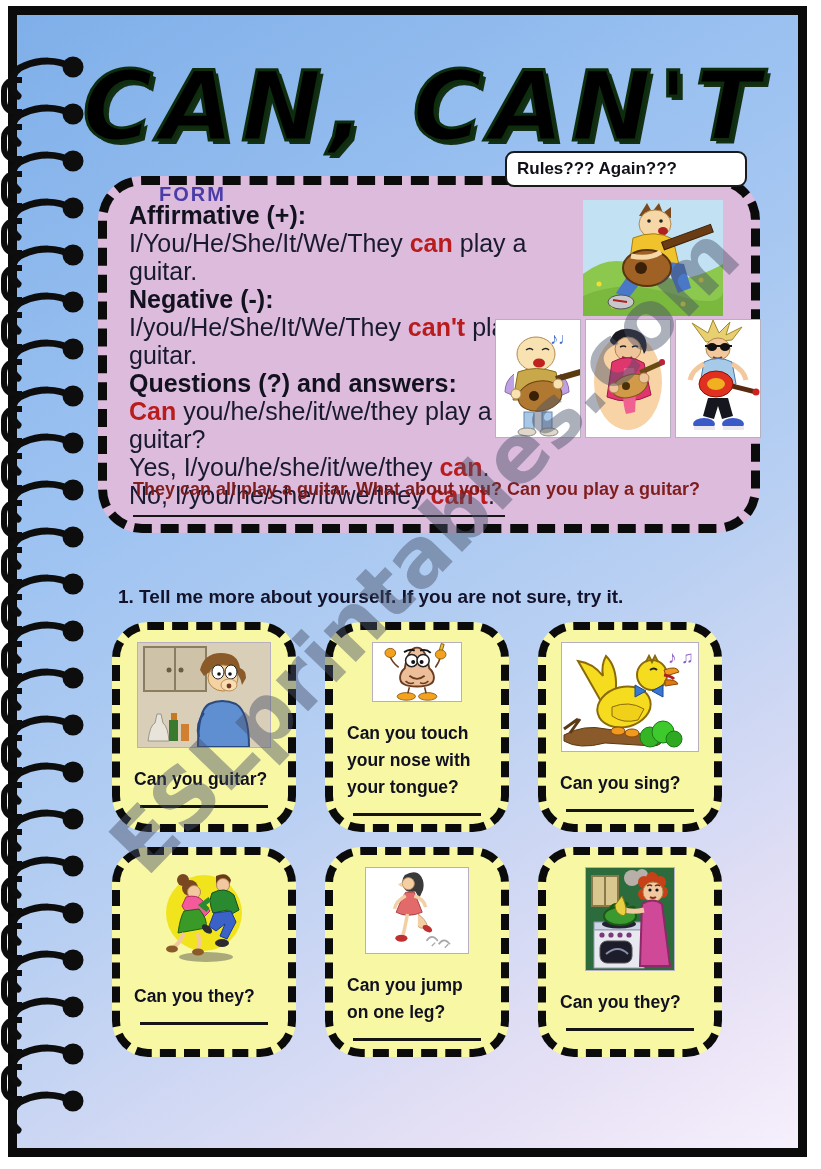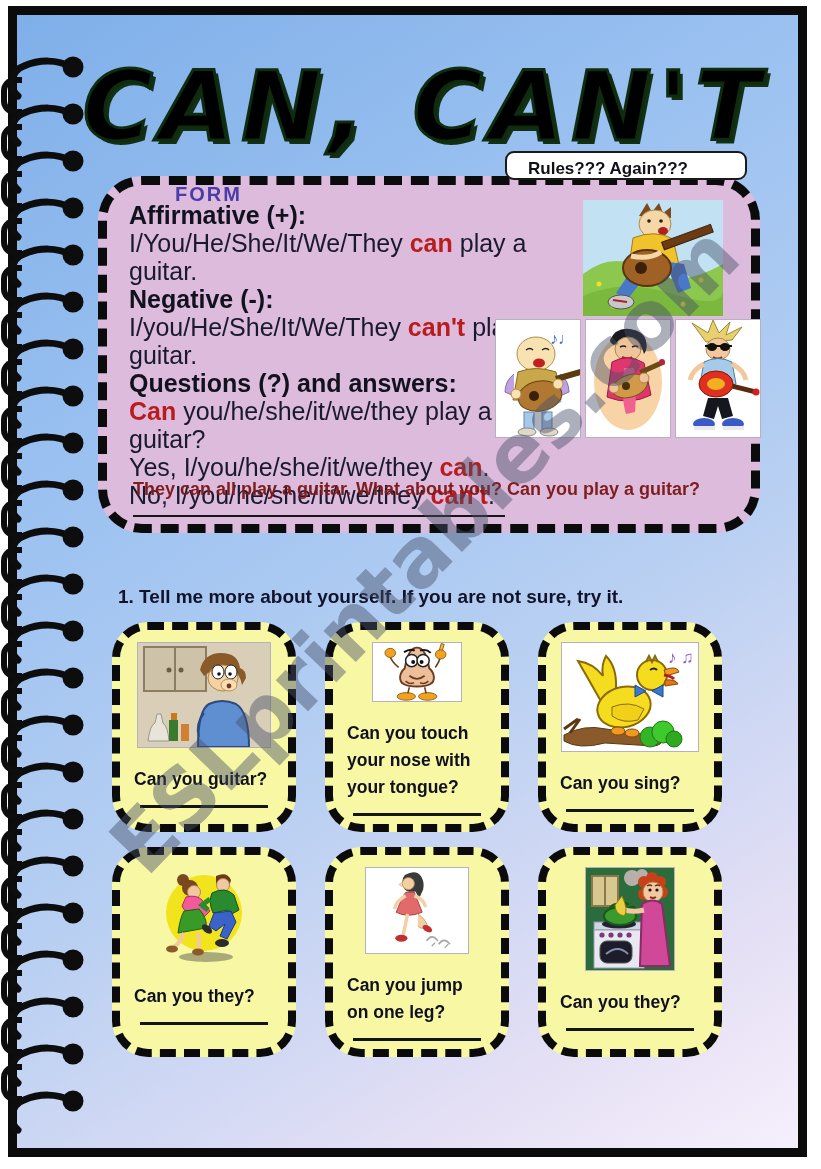--- a/index.html
+++ b/index.html
@@ -8,26 +8,26 @@
   .frame{position:absolute;left:8px;top:6px;width:799px;height:1151px;box-sizing:border-box;
          border:9px solid #0b0b0b;
          background:linear-gradient(148deg,#7fafe9 0%,#9cc2f1 32%,#b7cff2 58%,#e6e0f5 86%,#f6effc 100%);}
   .ring{position:absolute;left:10px;z-index:6;}
   .bump{position:absolute;left:1px;width:15px;height:26px;border:6px solid #0d0d0d;border-right:none;
         border-radius:14px 0 0 14px;z-index:5;}
   .title{position:absolute;left:60px;top:40px;width:730px;text-align:center;z-index:10;
          font-family:"DejaVu Sans",sans-serif;font-style:italic;font-weight:700;
          font-size:96px;line-height:134px;letter-spacing:7px;color:#000000;
          -webkit-text-stroke:3px #0e2c0e;text-shadow:4px 4px 0 #143014;}
-  .rules-note{position:absolute;left:505px;top:151px;width:242px;height:29px;box-sizing:border-box;
+  .rules-note{position:absolute;left:505px;top:151px;width:242px;height:36px;box-sizing:border-box;
          background:#ffffff;border:2px solid #1a1a1a;border-radius:9px;z-index:12;
-         font-weight:700;font-size:17px;line-height:31px;padding-left:21px;color:#101018;}
+         font-weight:700;font-size:17px;line-height:31px;padding-left:10px;color:#101018;}
   .panel{position:absolute;left:98px;top:176px;width:662px;height:357px;box-sizing:border-box;
          background:#dcbbdd;border:9px dashed #0b0b0b;border-radius:44px;z-index:11;}
-  .form-heading{position:absolute;left:68px;top:-2px;font-size:20px;font-weight:700;
+  .form-heading{position:absolute;left:52px;top:-2px;font-size:20px;font-weight:700;
          letter-spacing:2px;color:#4b3da8;}
   .grammar{position:absolute;left:22px;top:16px;width:452px;font-size:25px;line-height:28px;
          color:#191930;font-weight:500;}
   .g-label{font-weight:700;color:#12121f;}
   .kw{color:#b91c1c;font-weight:700;text-align:right;}
   .summary{position:absolute;left:26px;top:294px;width:620px;font-size:18px;white-space:nowrap;
          color:#7f1d1d;font-weight:700;}
   .panel-blank{position:absolute;left:26px;top:330px;width:372px;border-bottom:2px solid #161616;}
   .boy-img{position:absolute;left:476px;top:15px;}
   .trio{position:absolute;left:388px;top:134px;display:flex;gap:4px;}

